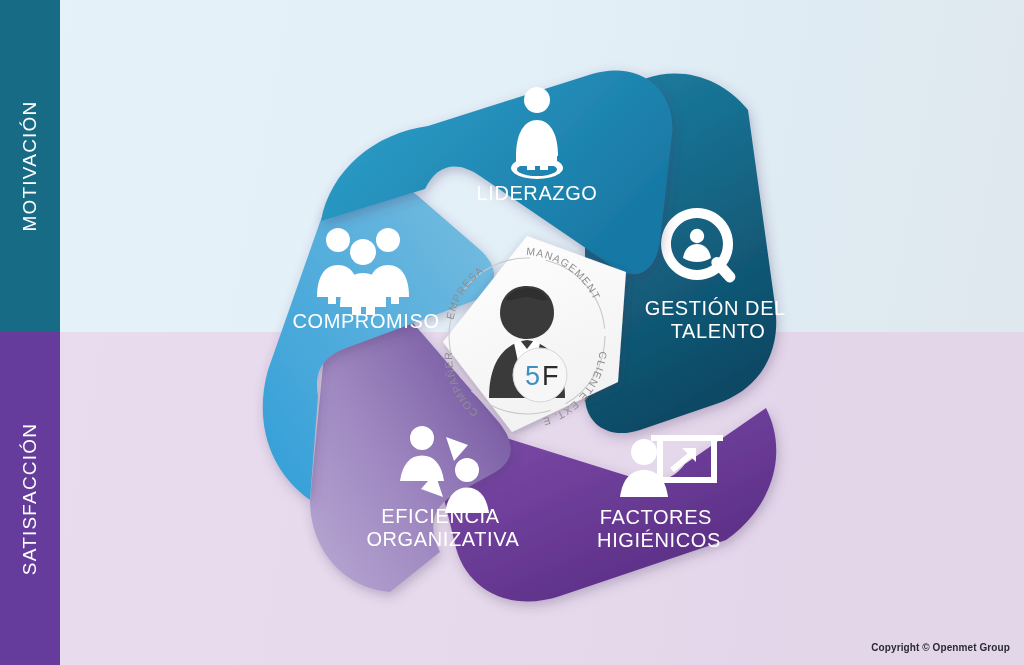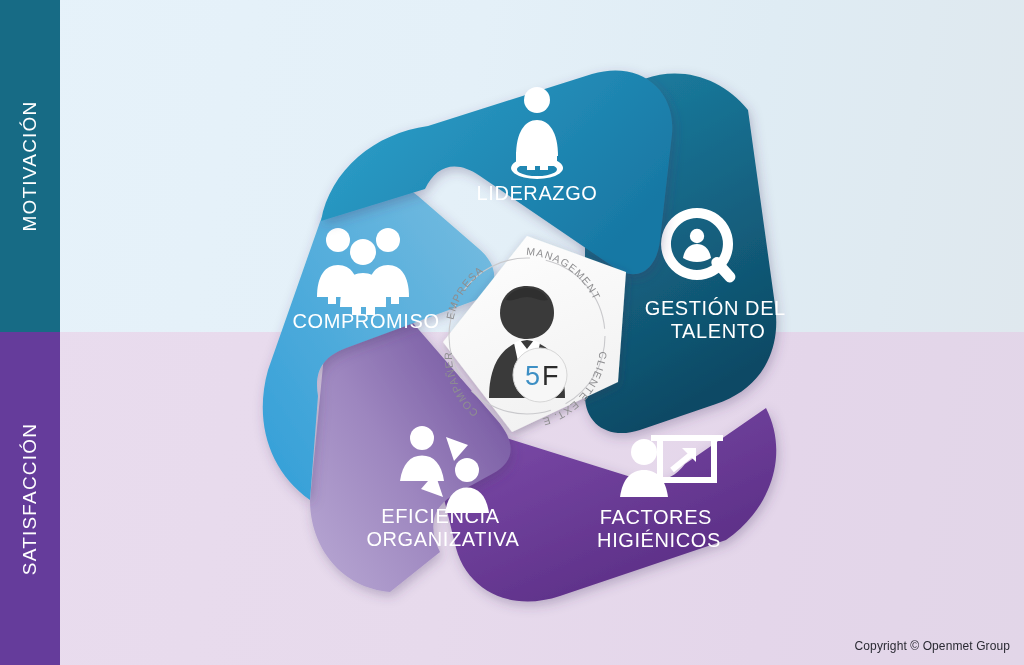--- a/index.html
+++ b/index.html
@@ -56,21 +56,21 @@
     fill:#8e8e90;
     font-family:"Liberation Sans","DejaVu Sans",sans-serif;
     font-size:10.5px;letter-spacing:1.1px;
   }
   .badge-5{fill:#3d8fc4;font-size:27px;font-family:"Liberation Sans",sans-serif;}
   .badge-f{fill:#2b2b2b;font-size:27px;font-family:"Liberation Sans",sans-serif;}
 
   
   .copyright{
     position:absolute;right:14px;bottom:12px;
-    font-size:12px;color:#2a2a33;letter-spacing:.1px;font-weight:normal;
+    font-size:10px;color:#2a2a33;letter-spacing:.1px;font-weight:bold;
   }
 </style>
 </head>
 <body>
 
 <div id="stage">
 
   <div class="bg-top"></div>
   <div class="bg-bottom"></div>
 

